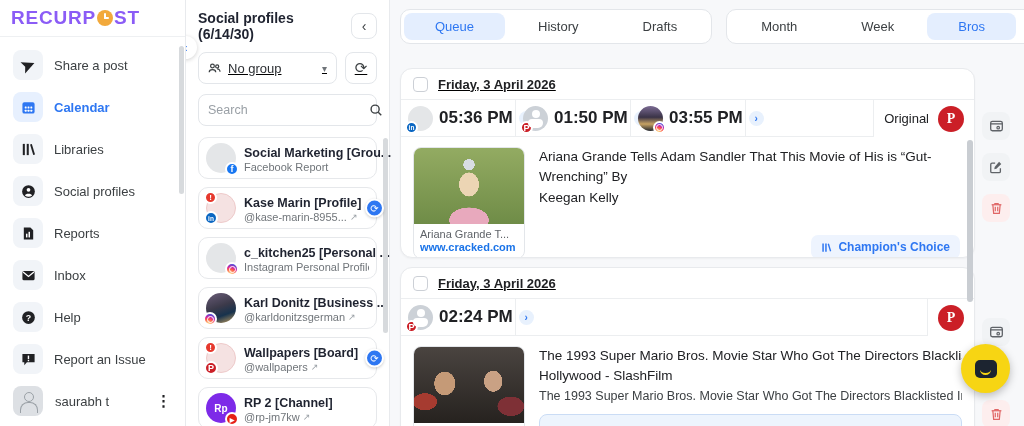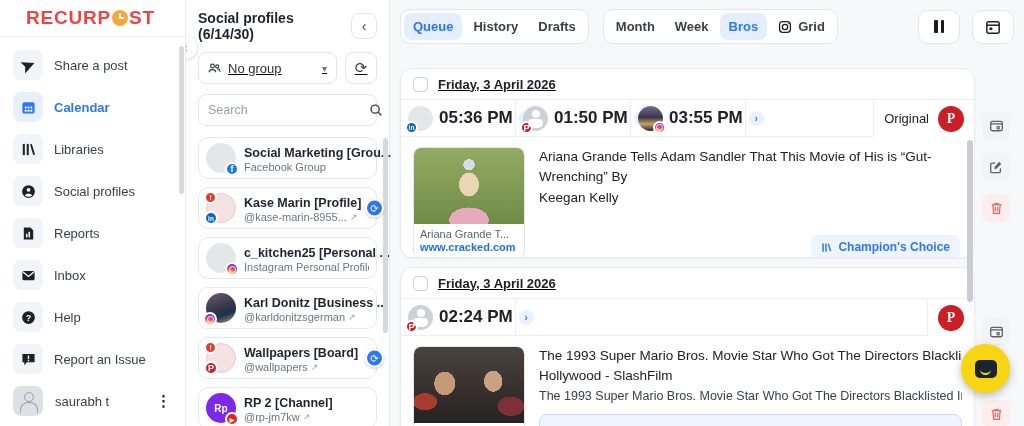--- a/index.html
+++ b/index.html
@@ -1,21 +1,21 @@
 <!DOCTYPE html>
 <html><head>
 <meta charset="utf-8">
 <style>
   * { margin:0; padding:0; box-sizing:border-box; }
   html,body { width:1024px; height:426px; overflow:hidden; font-family:"Liberation Sans", sans-serif; background:#fff; }
   .screen { position:relative; width:1024px; height:426px; overflow:hidden; background:#f7f8fa; }
 
   
   .sidebar { position:absolute; left:0; top:0; width:186px; height:426px; background:#fff; border-right:1px solid #e8eaed; z-index:3; }
-  .logo { height:37px; display:flex; align-items:center; padding-left:26px; border-bottom:1px solid #eef0f2; font-weight:900; font-size:19px; letter-spacing:.8px; color:#ef4444; }
+  .logo { height:37px; display:flex; align-items:center; padding-left:11px; border-bottom:1px solid #eef0f2; font-weight:900; font-size:19px; letter-spacing:.8px; color:#8b5cf6; }
   .logo-clock { width:16px; height:16px; border-radius:50%; background:#f2a93c; display:inline-block; position:relative; margin:0 1px; }
   .logo-clock::before { content:""; position:absolute; left:7px; top:3px; width:2px; height:6px; background:#fff; border-radius:1px; }
   .logo-clock::after { content:""; position:absolute; left:7px; top:7px; width:5px; height:2px; background:#fff; border-radius:1px; }
   .menu { padding:13px 0 0 13px; }
   .mitem { display:flex; align-items:center; gap:11px; height:30px; margin-bottom:12px; cursor:pointer; }
   .itile { width:30px; height:30px; border-radius:8px; background:#f1f4f8; display:grid; place-items:center; color:#202124; flex:none; }
   .mlabel { font-size:13px; font-weight:500; color:#3c4043; }
   .mitem.active .itile { background:#e7f0fe; color:#2e77f2; }
   .mitem.active .mlabel { color:#2e77f2; font-weight:600; }
   .user-row { display:flex; align-items:center; gap:12px; padding-left:13px; margin-top:2px; }
@@ -57,21 +57,21 @@
   .pname { font-size:12.5px; font-weight:600; color:#1f2330; white-space:nowrap; overflow:hidden; text-overflow:ellipsis; }
   .psub { font-size:11px; color:#70757a; white-space:nowrap; overflow:hidden; display:flex; align-items:center; gap:3px; }
   .extl { font-size:9px; color:#9aa0a6; }
   .syncb { position:absolute; right:-8px; top:50%; transform:translateY(-50%); width:19px; height:19px; border-radius:50%; background:#2e77f2; border:2px solid #fff; color:#fff; font-size:10px; display:grid; place-items:center; box-shadow:0 1px 3px rgba(0,0,0,.2); z-index:2; }
   .pn-scroll { position:absolute; right:1px; top:138px; width:5px; height:195px; background:#d7dadd; border-radius:3px; }
 
   
   .main { position:absolute; left:390px; top:0; right:0; height:426px; background:#f7f8fa; }
   .toolbar { position:absolute; left:10px; right:10px; top:9px; display:flex; align-items:center; gap:14px; }
   .tabgroup { background:#fff; border:1px solid #e3e6ea; border-radius:10px; padding:3px; display:flex; gap:2px; }
-  .tab { padding:6px 9px; border-radius:8px; font-size:13px; font-weight:700; color:#3c4043; cursor:pointer; display:flex; align-items:center; gap:6px; white-space:nowrap; }
+  .tab { padding:6px 31px; border-radius:8px; font-size:13px; font-weight:400; color:#3c4043; cursor:pointer; display:flex; align-items:center; gap:6px; white-space:nowrap; }
   .tab.active { background:#e4eefe; color:#2e77f2; }
   .toolbtns { margin-left:auto; display:flex; gap:12px; }
   .toolbtn { width:42px; height:34px; background:#fff; border:1px solid #e3e6ea; border-radius:10px; display:grid; place-items:center; color:#202124; cursor:pointer; }
   .pausebars { display:flex; gap:3px; }
   .pausebars i { width:3.5px; height:13px; background:#1b1b1b; border-radius:1px; }
 
   .card { position:absolute; left:10px; width:575px; background:#fff; border:1px solid #e8eaed; border-radius:12px; box-shadow:0 1px 2px rgba(0,0,0,.04); overflow:hidden; }
   .card1 { top:68px; height:190px; }
   .card2 { top:267px; height:400px; }
   .chead { height:31px; display:flex; align-items:center; gap:10px; padding:0 12px; border-bottom:1px solid #eceef0;text-decoration:underline; }
@@ -260,21 +260,21 @@
             <line x1="10.6" y1="10.6" x2="14" y2="14"></line>
           </svg>
         </span>
     </div>
 
     <div class="prow">
       <span class="pavatar">
           <span class="netb nb-fb">f</span>
         </span>
       <span class="pmeta"><span class="pname">Social Marketing [Grou...</span><span class="psub">
-            <span>Facebook Group</span>
+            <span>Facebook Report</span>
           </span></span>
     </div>
     <div class="prow">
       <span class="pavatar av-pink">
           <span class="warnb">!</span>
           <span class="netb nb-li bl">in</span>
         </span>
       <span class="pmeta"><span class="pname">Kase Marin [Profile]</span><span class="psub">
             <span>@kase-marin-8955...</span>
             <span class="extl">↗</span>

